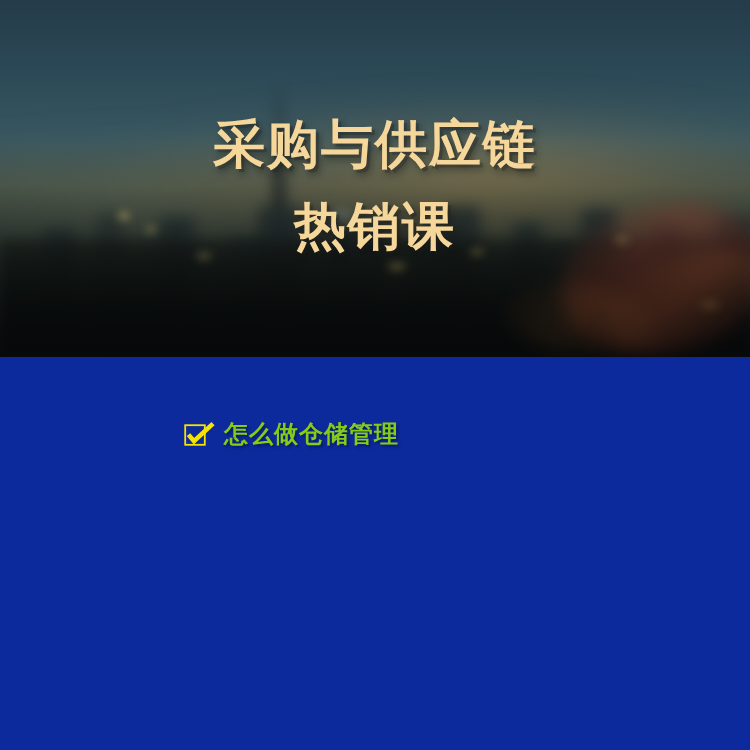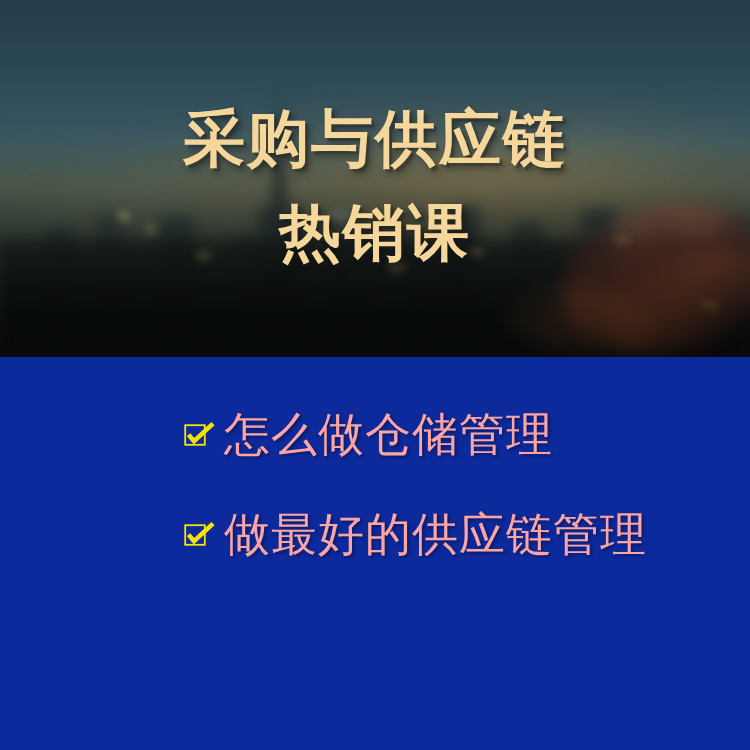--- a/index.html
+++ b/index.html
@@ -161,21 +161,21 @@
     display: flex;
     flex-direction: column;
     align-items: center;
     justify-content: center;
     padding-top: 14px;
     box-sizing: border-box;
   }
   .title-line {
     color: #f6d79b;
     font-weight: 700;
-    font-size: 62px;
+    font-size: 52px;
     line-height: 1.18;
     letter-spacing: 2px;
     text-shadow:
       3px 3px 0 rgba(30,30,30,0.30),
       4px 5px 7px rgba(10,10,10,0.42);
     white-space: nowrap;
   }
   .title-line.second {
     margin-top: 20px;
   }
@@ -210,23 +210,23 @@
     position: relative;
     flex: 0 0 auto;
     width: 24px;
     height: 24px;
     margin-right: 16px;
     display: block;
   }
   .check-icon svg { display: block; overflow: visible; }
 
   .bullet-text {
-    color: #fca5a5;
-    font-weight: 400;
-    font-size: 46px;
+    color: #84cc16;
+    font-weight: 700;
+    font-size: 24px;
     line-height: 1;
     letter-spacing: 1px;
     white-space: nowrap;
     text-shadow: 2px 2px 3px rgba(6,14,60,0.55);
   }
 </style>
 </head>
 <body>
 
 <div id="poster">
@@ -293,26 +293,17 @@
         <span class="check-icon">
           <svg width="24" height="24" viewBox="0 0 24 24" aria-hidden="true">
             <rect x="1.2" y="3.2" width="19.6" height="19.6" fill="none" stroke="#F5E400" stroke-width="1.8"></rect>
             <path d="M4.5 12.6 L10 19.2 L29 1.6" fill="none" stroke="#F5E400" stroke-width="4.6" stroke-linecap="butt" stroke-linejoin="miter"></path>
           </svg>
         </span>
         <span class="bullet-text">怎么做仓储管理</span>
       </li>
 
 
-      <li class="bullet-row">
-        <span class="check-icon">
-          <svg width="24" height="24" viewBox="0 0 24 24" aria-hidden="true">
-            <rect x="1.2" y="3.2" width="19.6" height="19.6" fill="none" stroke="#F5E400" stroke-width="1.8"></rect>
-            <path d="M4.5 12.6 L10 19.2 L29 1.6" fill="none" stroke="#F5E400" stroke-width="4.6" stroke-linecap="butt" stroke-linejoin="miter"></path>
-          </svg>
-        </span>
-        <span class="bullet-text">做最好的供应链管理</span>
-      </li>
 
     </ul>
   </div>
 
 </div>
 
 </body></html>

